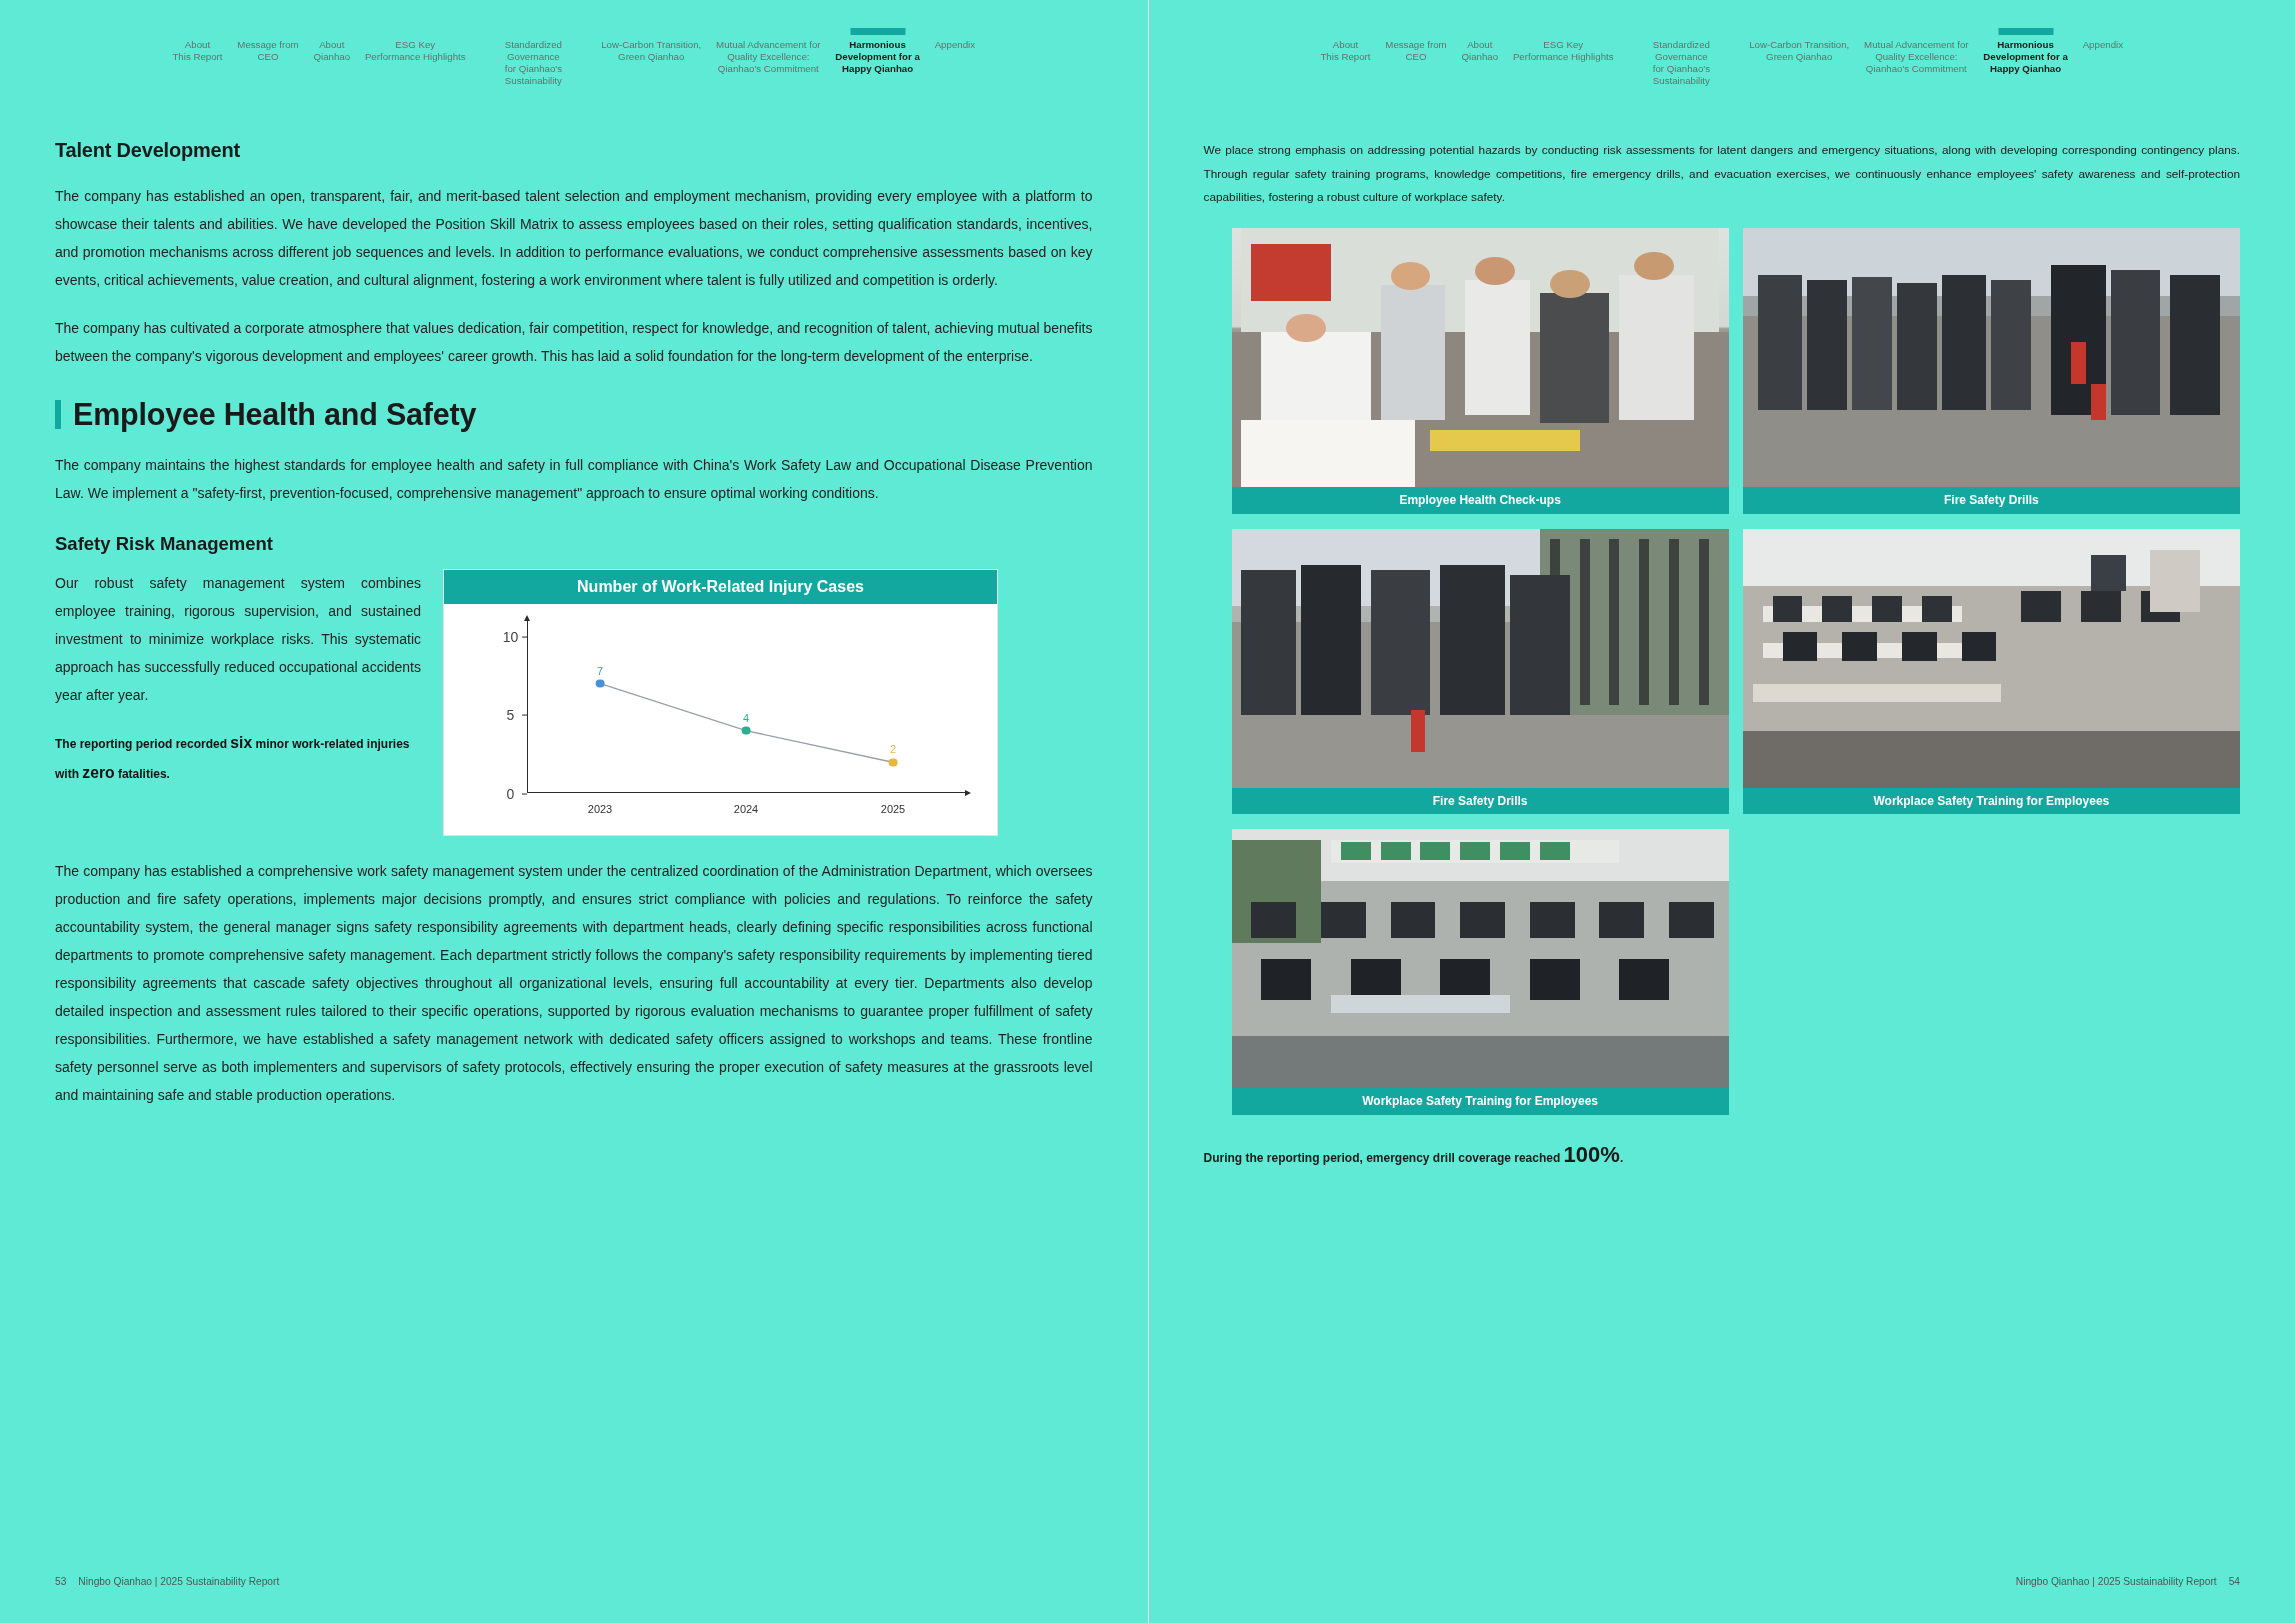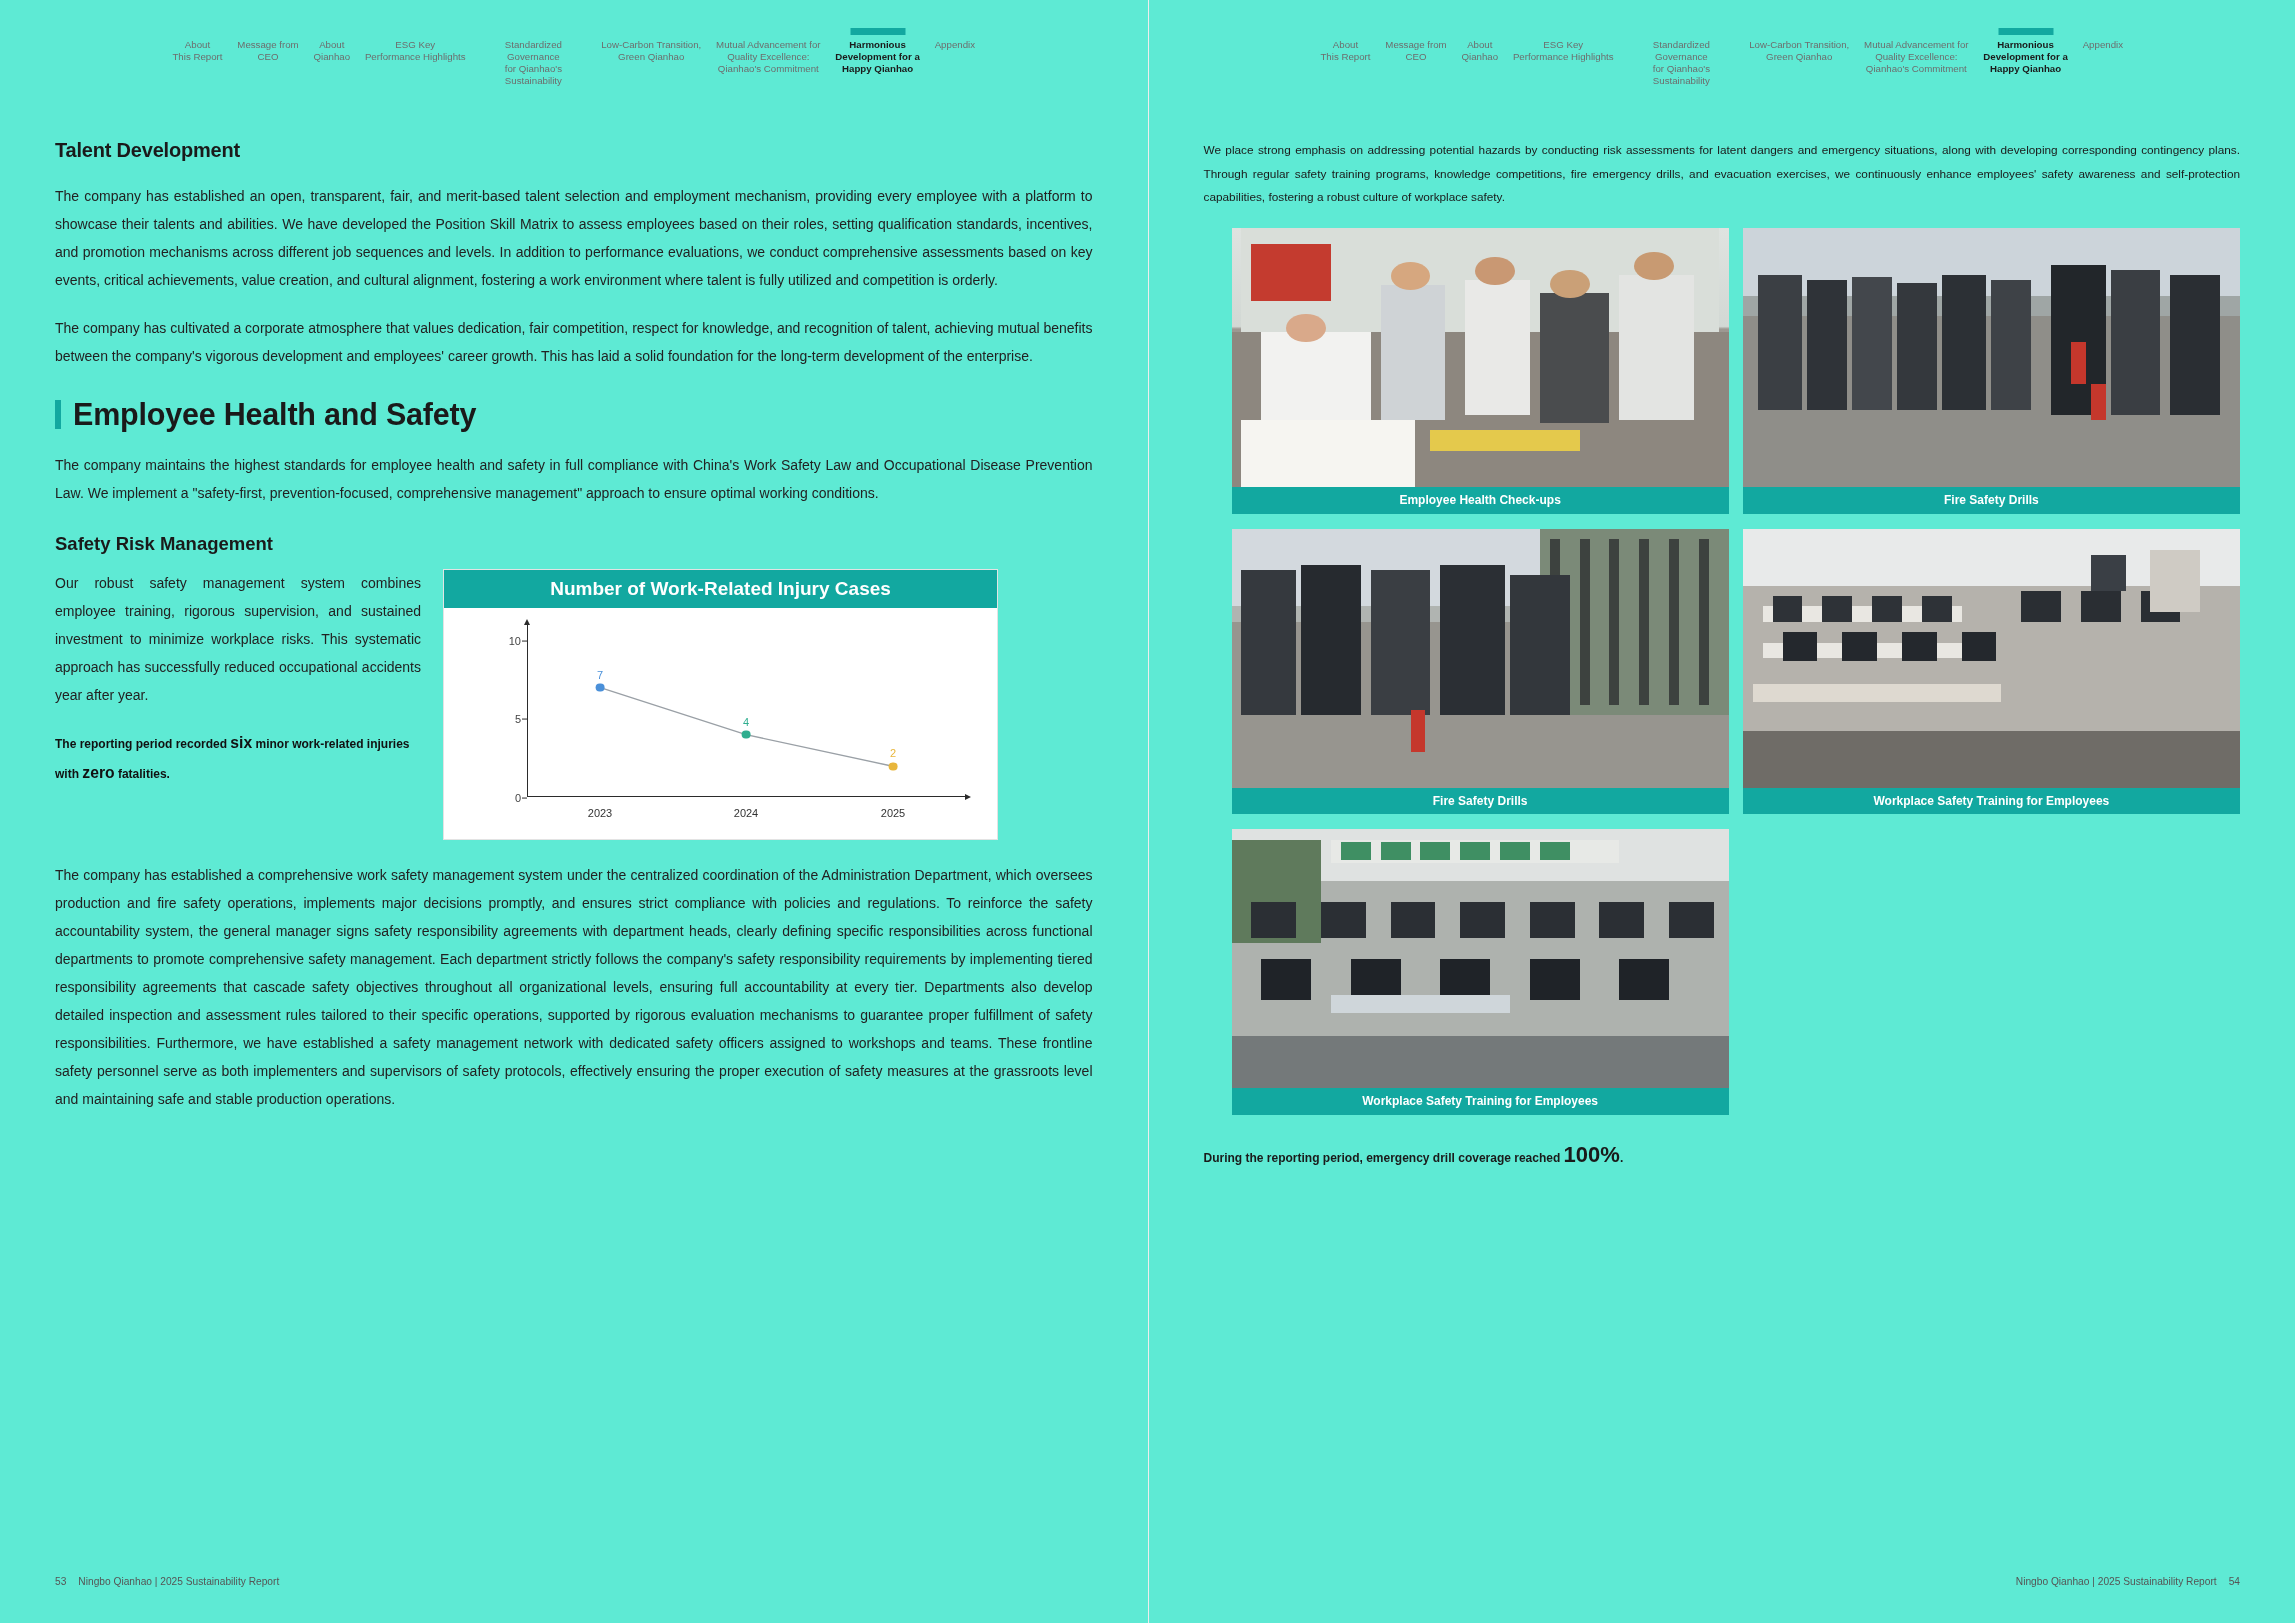--- a/index.html
+++ b/index.html
@@ -138,21 +138,21 @@
   .chart-card {
     width: 555px;
     flex: none;
     border: 0.5px solid #e3e3e3;
     background: #fff;
     box-sizing: border-box;
   }
   .chart-head {
     background: #12a8a0;
     color: #fff;
-    font-size: 19px;
+    font-size: 16px;
     font-weight: bold;
     text-align: center;
     padding: 7.9px 0 8.3px 0;
   }
   .chart-body {
     position: relative;
     height: 231px;
     background: #fff;
   }
   .chart-plot {
@@ -186,24 +186,24 @@
     content: "";
     position: absolute;
     right: -6px; top: -2.8px;
     border-top: 3.2px solid transparent;
     border-bottom: 3.2px solid transparent;
     border-left: 6.5px solid #2b2b2b;
   }
   .ytick {
     position: absolute;
     left: -27px;
-    font-size: 11px;
+    font-size: 14px;
     color: #444;
     width: 21px;
-    text-align: right;
+    text-align: center;
     transform: translateY(-50%);
   }
   .ytick .tickmark {
     position: absolute;
     right: -5.6px;
     top: 50%;
     width: 4.6px;
     height: 0.9px;
     background: #2b2b2b;
     transform: translateY(-50%);

